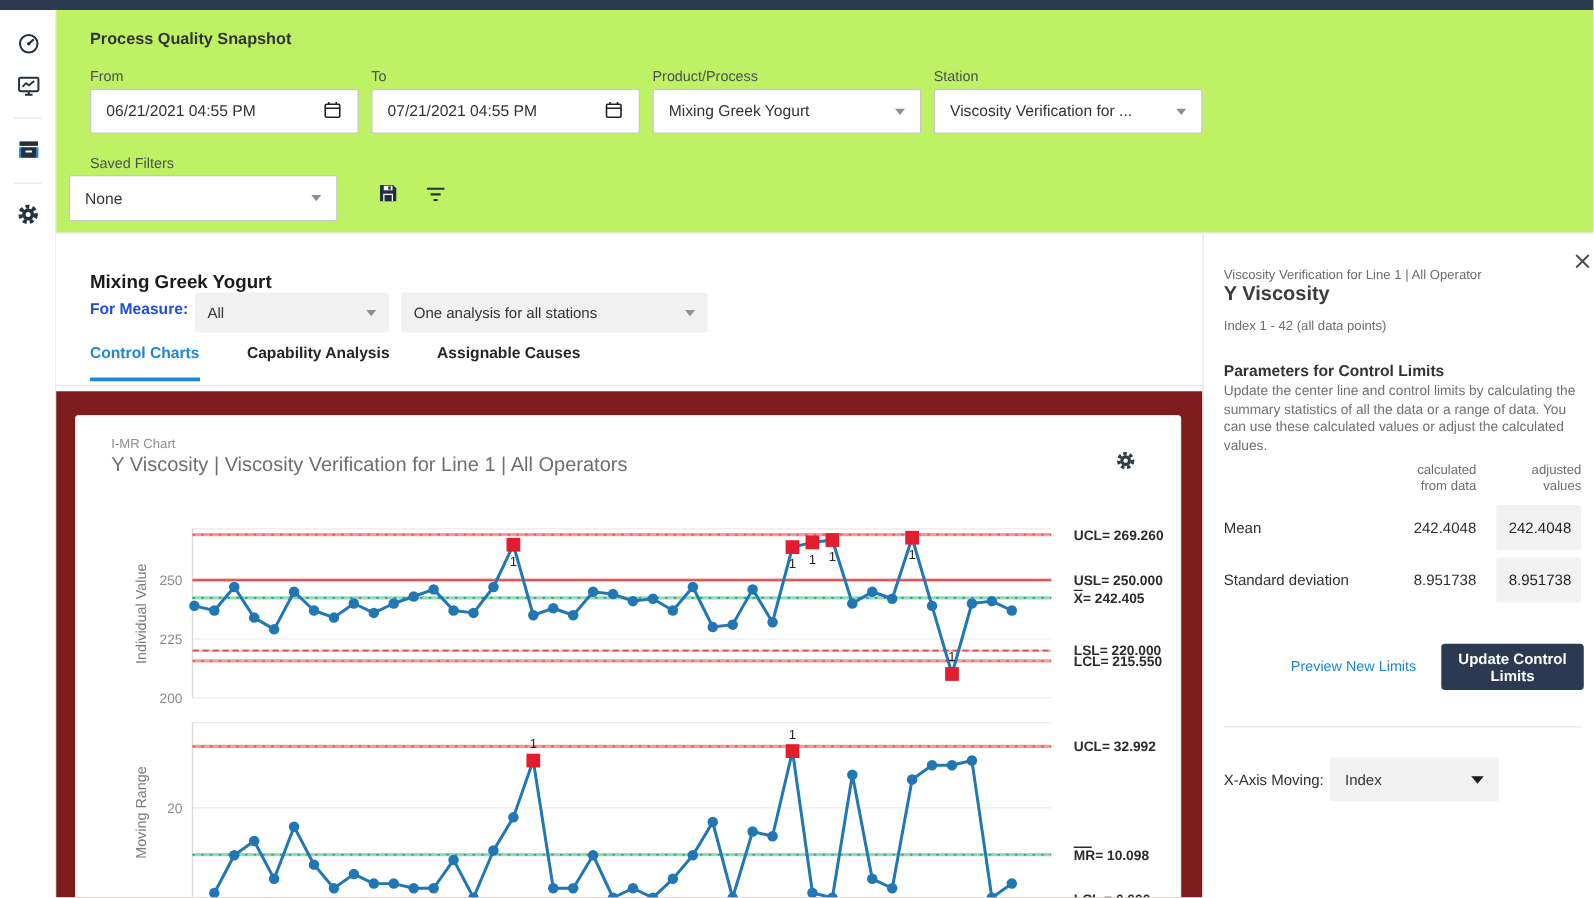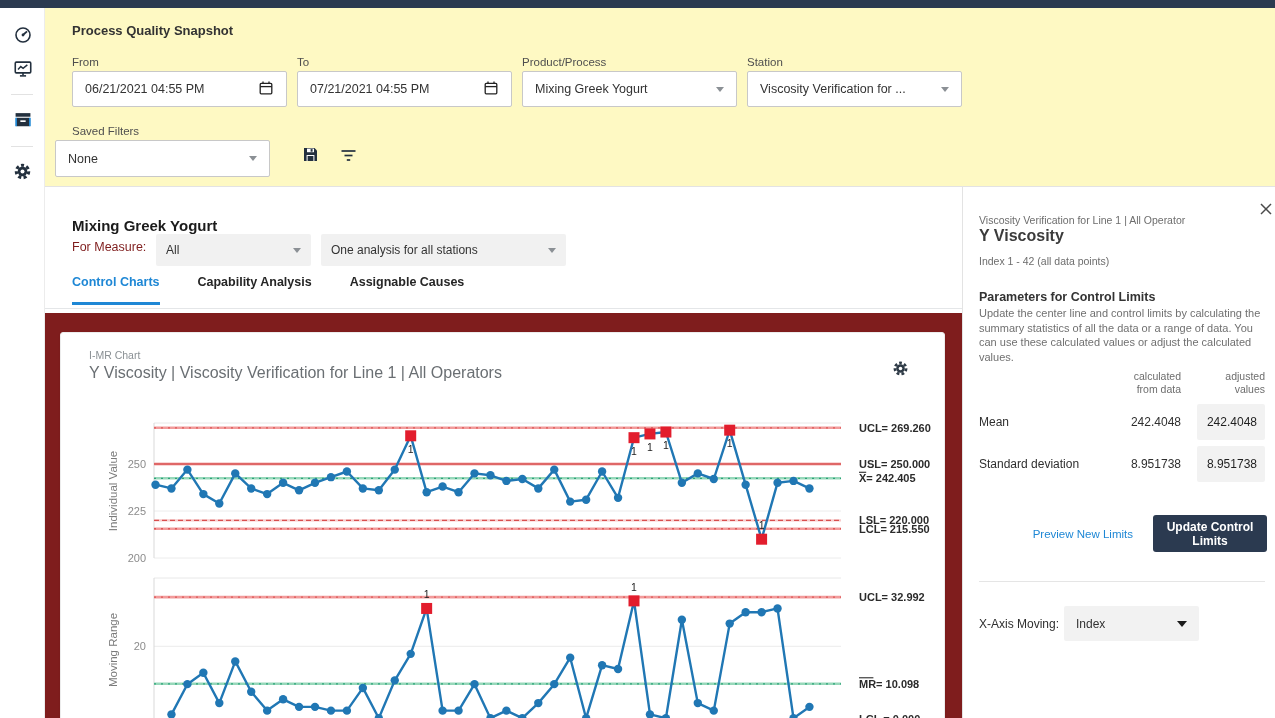--- a/index.html
+++ b/index.html
@@ -8,36 +8,36 @@
 
   
   .topbar{position:absolute;left:0;top:0;width:1275px;height:8px;background:#2b3a50;}
 
   
   .sidebar{position:absolute;left:0;top:8px;width:45px;height:710px;background:#fff;border-right:1px solid #ececec;}
   .navbtn{position:absolute;left:0;width:45px;height:34px;background:none;border:none;cursor:pointer;display:flex;align-items:center;justify-content:center;padding:0;}
   .sdiv{position:absolute;left:11px;width:22px;height:1px;background:#e2e2e2;}
 
   
-  .filterarea{position:absolute;left:45px;top:8px;width:1230px;height:178px;background:#fef9c3;}
+  .filterarea{position:absolute;left:45px;top:8px;width:1230px;height:178px;background:#bef264;}
   .pq-title{position:absolute;left:27px;top:15px;font-size:13px;font-weight:600;color:#333;}
   .flabel{position:absolute;font-size:11.5px;color:#4f4f4f;}
   .tinput{position:absolute;width:215px;height:36px;border:1px solid #c8c8c8;border-radius:2px;background:#fff;font-size:12.5px;color:#333;padding:0 30px 0 12px;}
   .icbtn{position:absolute;background:none;border:none;padding:0;cursor:pointer;display:flex;align-items:center;justify-content:center;}
   .dd{position:absolute;width:215px;height:36px;border:1px solid #c8c8c8;border-radius:2px;background:#fff;font-size:12.5px;color:#333;display:flex;align-items:center;padding:0 12px;cursor:pointer;}
   .dd .ddval{flex:1;overflow:hidden;white-space:nowrap;}
   .caret{width:0;height:0;border-left:4px solid transparent;border-right:4px solid transparent;border-top:5px solid #8b9095;}
   .caret.dark{border-left-width:5px;border-right-width:5px;border-top:6px solid #1b1b1b;}
 
   .hdivider{position:absolute;left:45px;right:0;top:186px;height:1px;background:#e3e3e3;}
 
   
   .content{position:absolute;left:45px;top:187px;width:917px;height:531px;background:#fff;}
   .sec-title{position:absolute;left:27px;top:18px;font-size:15px;font-weight:bold;color:#1b1b1b;}
-  .fm-label{position:absolute;left:27px;top:53px;font-size:12.5px;font-weight:400;color:#7f1d1d;}
+  .fm-label{position:absolute;left:27px;top:53px;font-size:12.5px;font-weight:700;color:#1d4ed8;}
   .dd-gray{position:absolute;height:28px;background:#f1f1f1;border:none;border-radius:2px;font-size:12px;color:#333;display:flex;align-items:center;padding:16px 10px;cursor:pointer;}
   .tabs{position:absolute;left:27px;top:88px;height:30px;display:flex;gap:38px;}
   .tab{font-size:12.5px;font-weight:600;color:#262626;cursor:pointer;padding-bottom:10px;border-bottom:3px solid transparent;}
   .tab.active{color:#1e87d5;border-bottom-color:#1e87d5;}
   .tabline{position:absolute;left:0;top:121px;width:917px;height:1px;background:#e4e6e8;}
   .canvas{position:absolute;left:0;top:126px;width:917px;height:409px;background:#7f1d1d;}
   .chart-card{position:absolute;left:15px;top:19px;width:885px;height:400px;background:#fff;border:1px solid #ececec;border-radius:3px;box-shadow:0 1px 3px rgba(0,0,0,0.06);}
   .cc-type{position:absolute;left:28px;top:16px;font-size:10.5px;color:#8a9094;}
   .cc-title{position:absolute;left:28px;top:31px;font-size:16px;color:#6a6f73;}
   .cc-gear{position:absolute;left:828px;top:26px;width:22px;height:22px;}

